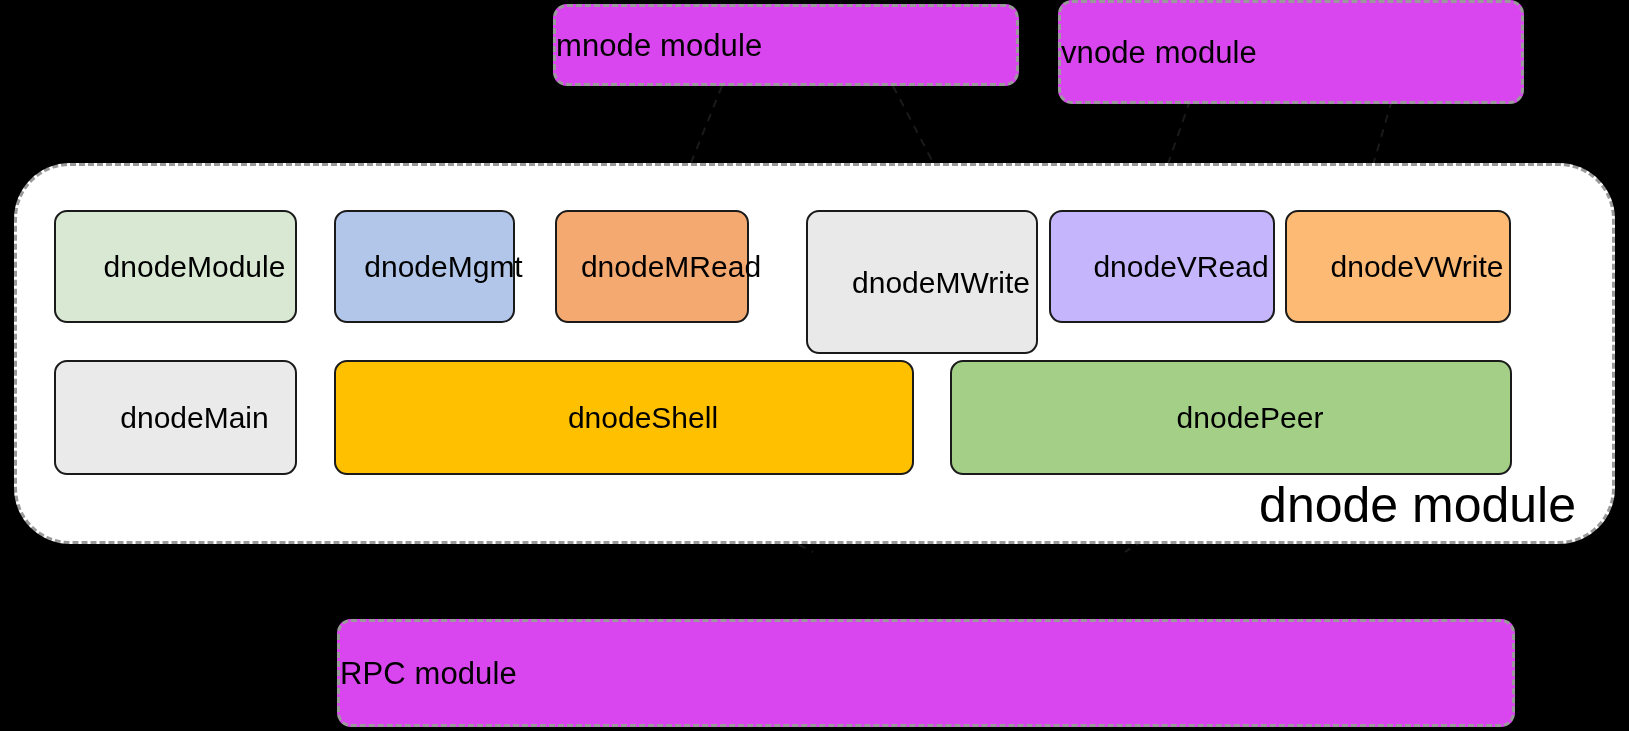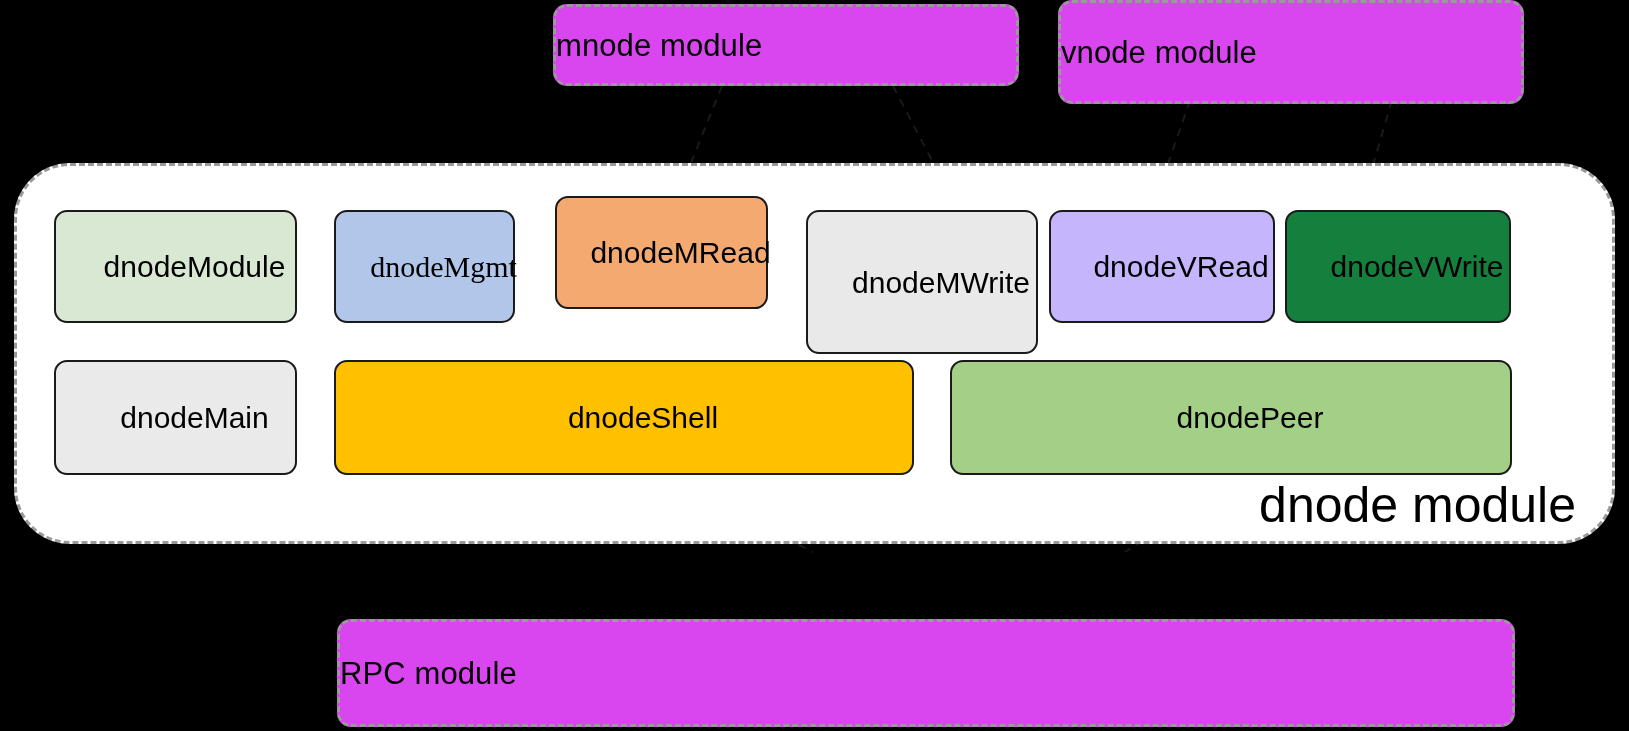--- a/index.html
+++ b/index.html
@@ -81,25 +81,25 @@
   }
   .node-box .node-label {
     font-size: 30px;
     color: #000000;
     line-height: 1.1;
     white-space: nowrap;
   }
 
   
   #box-dnodeModule { left: 54px;   top: 210px; width: 243px; height: 113px; background: #d9e8d2; }
-  #box-dnodeMgmt   { left: 334px;  top: 210px; width: 181px; height: 113px; background: #b1c6e8; font-family: Liberation Serif, serif; }
-  #box-dnodeMRead  { left: 555px;  top: 196px; width: 213px; height: 113px; background: #f4a971; text-align: center; }
+  #box-dnodeMgmt   { left: 334px;  top: 210px; width: 181px; height: 113px; background: #b1c6e8; }
+  #box-dnodeMRead  { left: 555px;  top: 210px; width: 194px; height: 113px; background: #f4a971; text-align: center; }
   #box-dnodeMWrite { left: 806px;  top: 210px; width: 232px; height: 144px; background: #e9e9e9; }
   #box-dnodeVRead  { left: 1049px; top: 210px; width: 226px; height: 113px; background: #c4b5fd; }
-  #box-dnodeVWrite { left: 1285px; top: 210px; width: 226px; height: 113px; background: #15803d; }
+  #box-dnodeVWrite { left: 1285px; top: 210px; width: 226px; height: 113px; background: #fdba74; }
 
   
   #box-dnodeMain  { left: 54px;   top: 360px; width: 243px; height: 115px; background: #eaeaea; text-align: center; }
   #box-dnodeShell { left: 334px;  top: 360px; width: 580px; height: 115px; background: #ffc000; }
   #box-dnodePeer  { left: 950px;  top: 360px; width: 562px; height: 115px; background: #a3cf86; }
 
   
   #connectors {
     position: absolute;
     left: 0;

